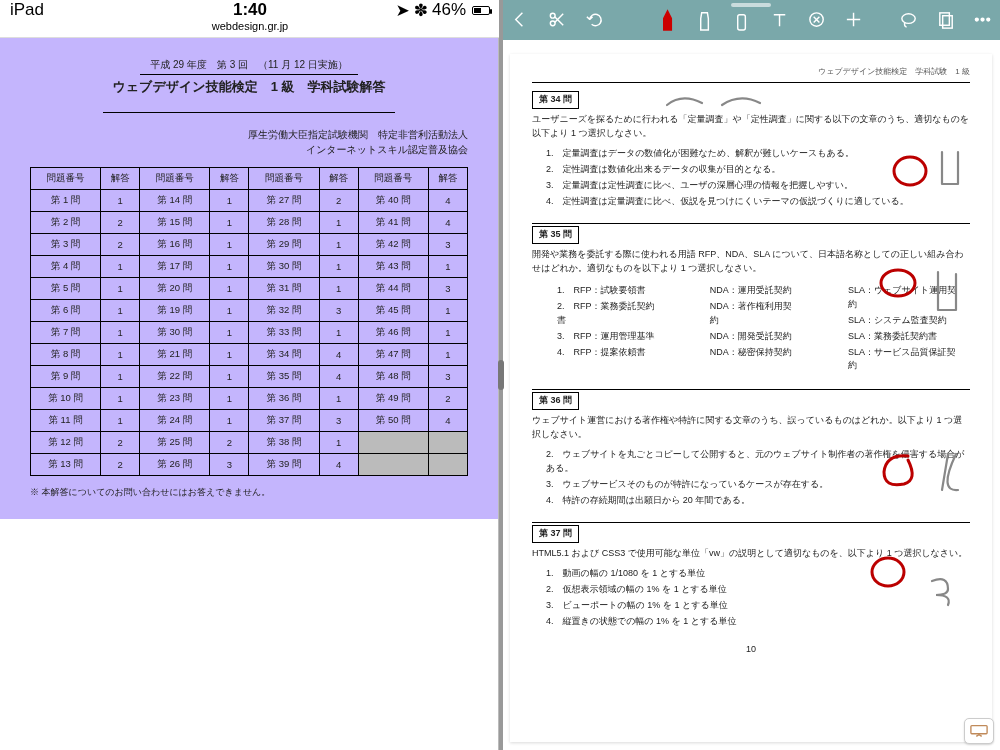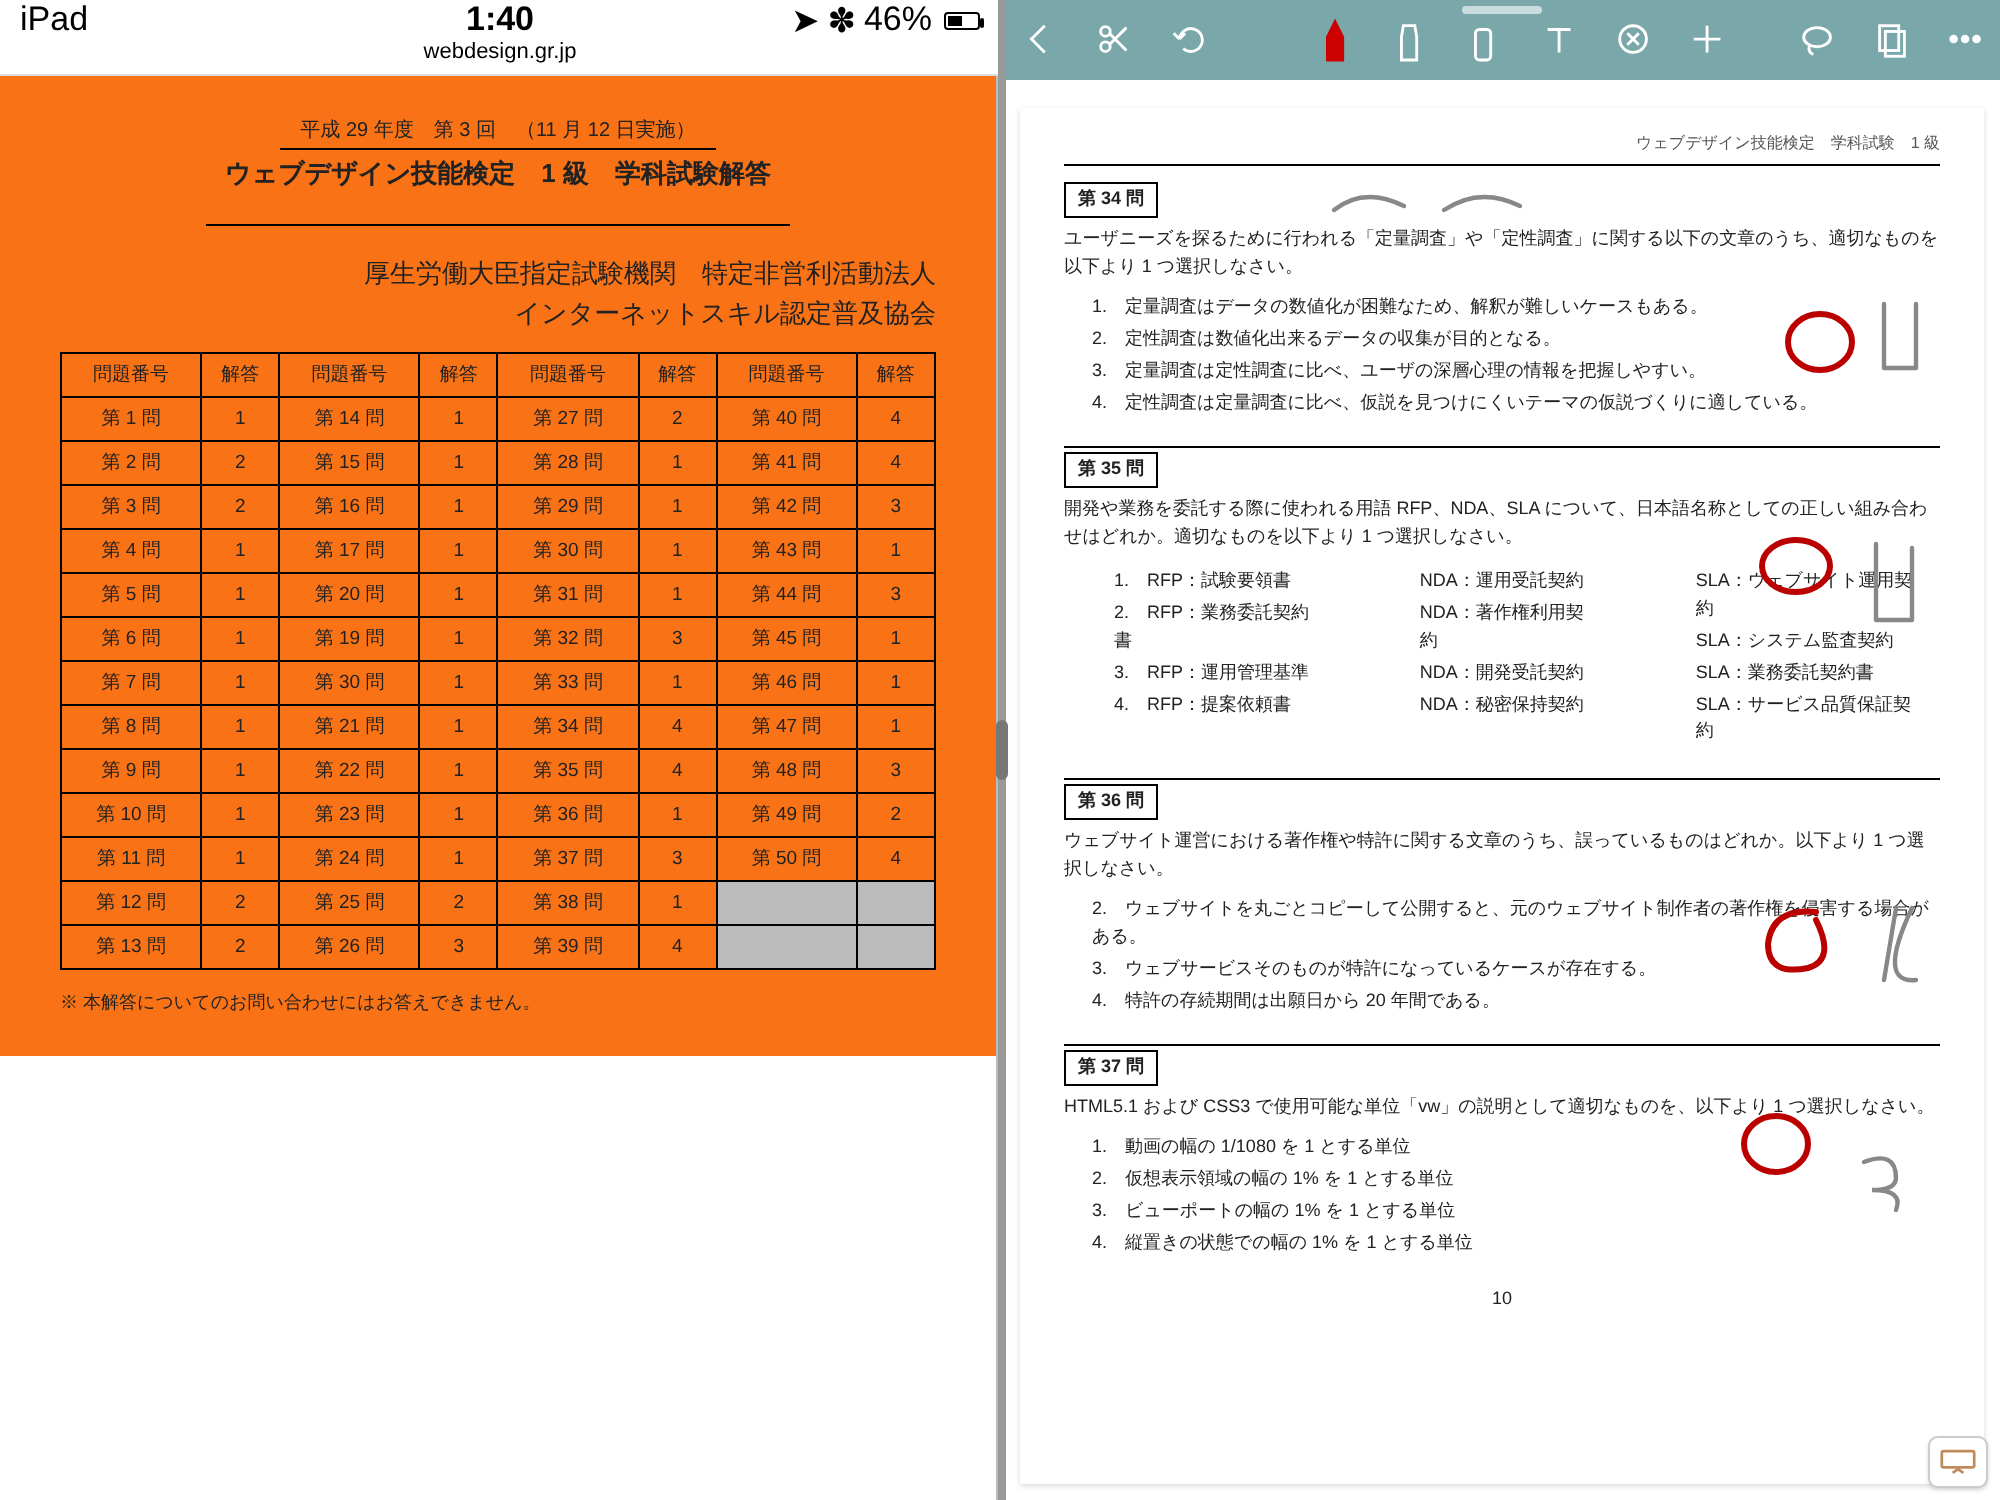--- a/index.html
+++ b/index.html
@@ -18,25 +18,25 @@
   
   .pane { position: absolute; top: 0; bottom: 0; background: #fff; overflow:hidden;}
   .pane.left { left: 0; width: 500px; top:38px; border-right: 2px solid #bbb; }
   .pane.right { left: 502px; width: 498px; }
 
   
   .divider { position:absolute; left:499px; top:0; bottom:0; width:4px; background:#999; z-index:5;}
   .divider .grip { position:absolute; top:50%; left:-1px; width:6px; height:30px; background:#777; border-radius:3px; transform:translateY(-50%);}
 
   
-  .doc-page { background:#f97316; margin:0 auto; padding: 10px 30px 20px; font-size: 10px; color:#222;}
+  .doc-page { background:#c4b5fd; margin:0 auto; padding: 10px 30px 20px; font-size: 10px; color:#222;}
   .doc-header { text-align:center; margin-top:10px;}
   .doc-line1 { font-size:10px; border-bottom:1px solid #000; display:inline-block; padding:0 10px 2px;}
   .doc-title { font-size:13px; font-weight:bold; border-bottom:1.5px solid #000; display:inline-block; padding:0 10px 16px; margin-top:3px;}
-  .doc-sub { text-align:right; font-size:13px; margin:14px 0 10px; line-height:1.5;}
+  .doc-sub { text-align:right; font-size:10px; margin:14px 0 10px; line-height:1.5;}
   table.answers { border-collapse: collapse; width: 100%; font-size:9.5px;}
   table.answers th, table.answers td { border: 1px solid #000; text-align:center; padding: 4px 2px; height:22px;}
   table.answers th { font-weight:normal;}
   td.gray { background:#bbb;}
   .doc-note { font-size:9px; margin-top:10px;}
 
   
   .app-toolbar { height: 40px; background: #7aa8aa; display:flex; align-items:center; padding: 0 8px; gap: 18px; position:relative;}
   .handlebar { position:absolute; top:3px; left:50%; transform:translateX(-50%); width:40px; height:4px; background:rgba(255,255,255,.6); border-radius:3px;}
   .tool-icon { width:20px; height:24px; display:flex; align-items:center; justify-content:center; }

